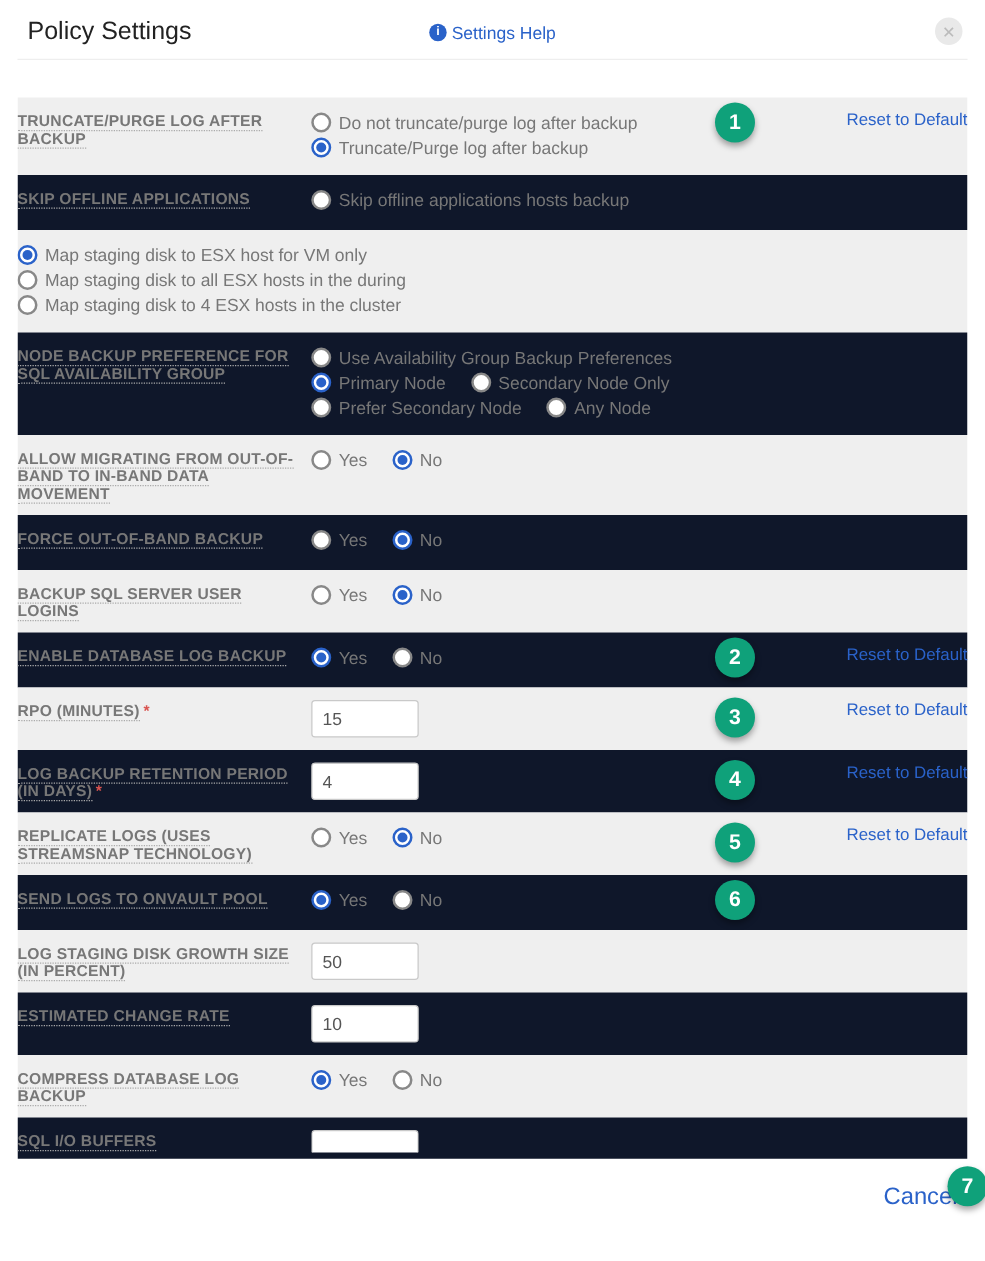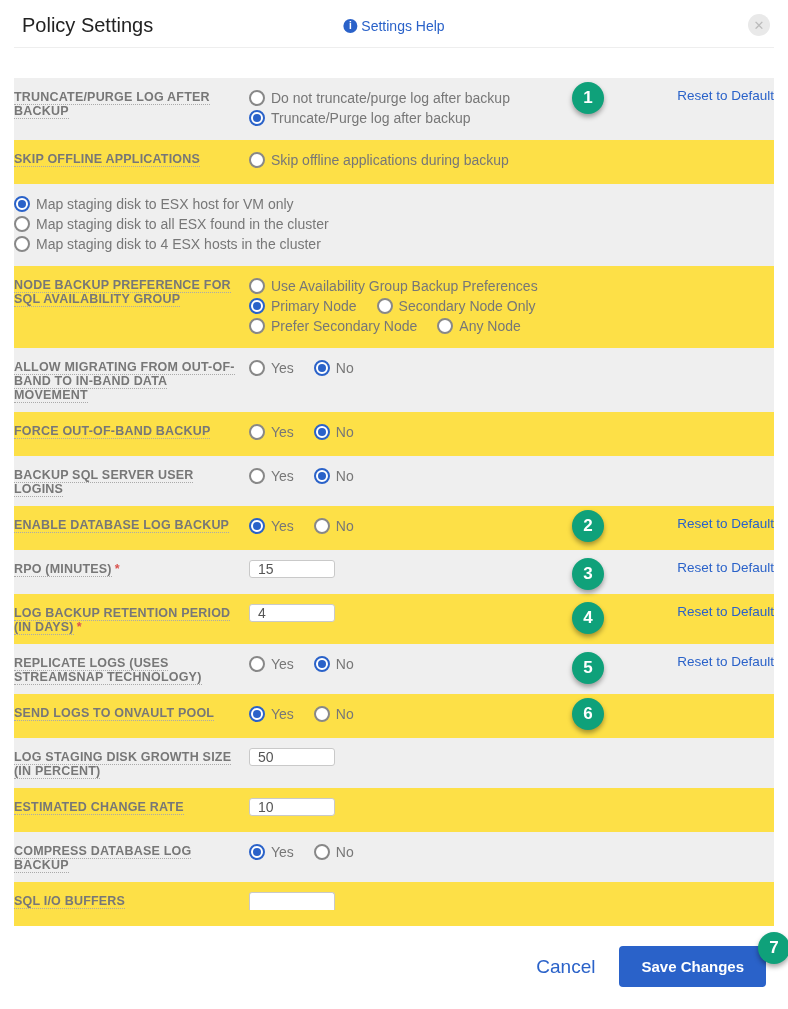--- a/index.html
+++ b/index.html
@@ -60,21 +60,21 @@
   .row{
     display:flex;
     align-items:flex-start;
     padding:10px 0;
     min-height:44px;
   }
   .row:nth-child(odd){ background:#efefef; }
   .row:nth-child(even){ background:#fff; }
   
   .row.grey{ background:#efefef; }
-  .row.white{ background:#fde047; }
+  .row.white{ background:#0f172a; }
   .label-col{
     width:235px;
     flex-shrink:0;
     font-size:12.5px;
     font-weight:600;
     color:#777;
     text-transform:uppercase;
     letter-spacing:0.2px;
     padding-right:10px;
     padding-top:2px;
@@ -114,21 +114,21 @@
     color:#fff;
     font-weight:700;
     font-size:17px;
     display:flex;align-items:center;justify-content:center;
     box-shadow:0 3px 5px rgba(0,0,0,0.35);
     z-index:5;
   }
   .row-wrap{ position:relative; }
   input[type=text].num{
     width:86px;
-    height:18px;
+    height:30px;
     border:1px solid #c9c9c9;
     border-radius:3px;
     padding:3px 8px;
     font-size:14px;
     color:#555;
   }
   
   .radio{
     width:16px;height:16px;
     border:2px solid #2a62c9;
@@ -203,35 +203,35 @@
         </div>
         <div class="reset-col"><span class="reset-link">Reset to Default</span></div>
       </div>
     </div>
 
     <div class="row white">
       <div class="label-col"><span class="label-text">SKIP OFFLINE APPLICATIONS</span></div>
       <div class="ctrl-col">
         <div class="radio-line">
           <span class="radio off"></span>
-          <span class="opt-label">Skip offline applications during backup</span>
+          <span class="opt-label">Skip offline applications hosts backup</span>
         </div>
       </div>
       <div class="reset-col"></div>
     </div>
 
     <div class="row grey">
       <div class="ctrl-col">
         <div class="radio-line">
             <span class="radio sel"></span>
             <span class="opt-label">Map staging disk to ESX host for VM only</span>
           </div>
         <div class="radio-line">
             <span class="radio off"></span>
-            <span class="opt-label">Map staging disk to all ESX found in the cluster</span>
+            <span class="opt-label">Map staging disk to all ESX hosts in the during</span>
           </div>
         <div class="radio-line">
             <span class="radio off"></span>
             <span class="opt-label">Map staging disk to 4 ESX hosts in the cluster</span>
           </div>
       </div>
       <div class="reset-col"></div>
     </div>
 
     <div class="row white">
@@ -390,17 +390,16 @@
     <div class="row white" style="padding-bottom:0;">
       <div class="label-col"><span class="label-text">SQL I/O BUFFERS</span></div>
       <div class="ctrl-col"><input type="text" class="num" style="height: 18px; border-bottom: none; border-radius: 3px 3px 0px 0px;" value=""></div>
       <div class="reset-col"></div>
     </div>
 
   </div>
 
   <div class="footer">
     <span class="btn-cancel">Cancel</span>
-    <button class="btn-save">Save Changes</button>
     <div class="callout" style="top:6px; right:-2px;">7</div>
   </div>
 
 </div>
 
 </body></html>

